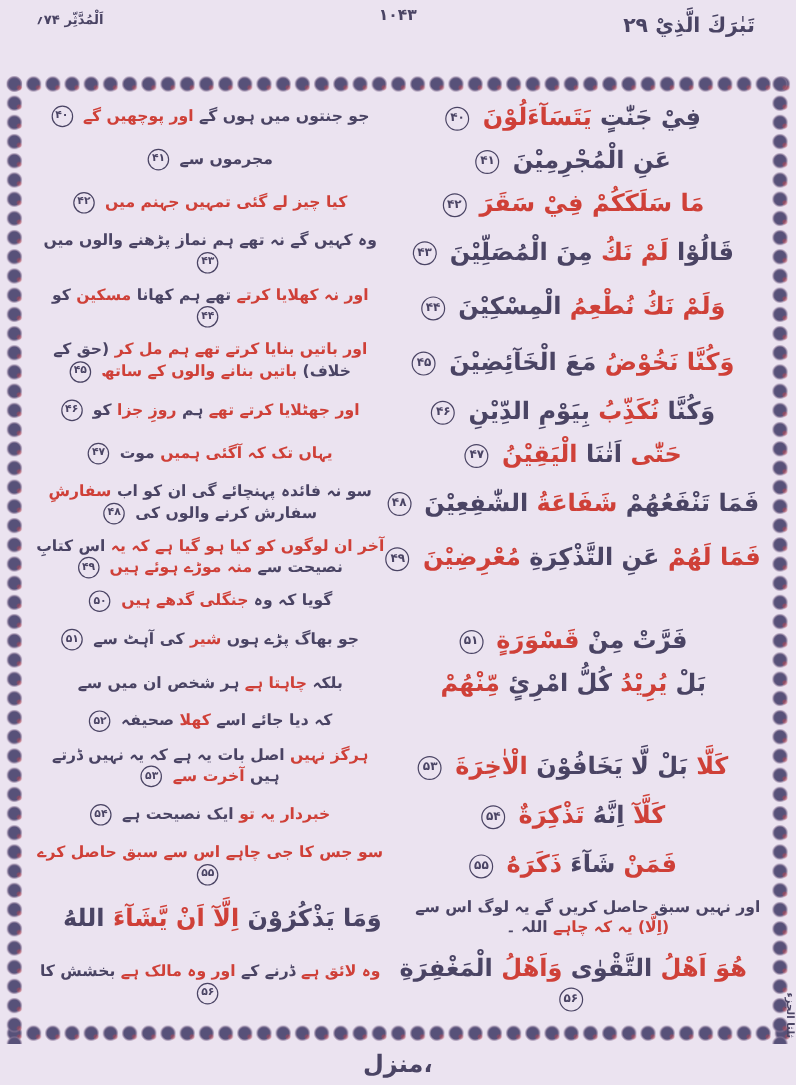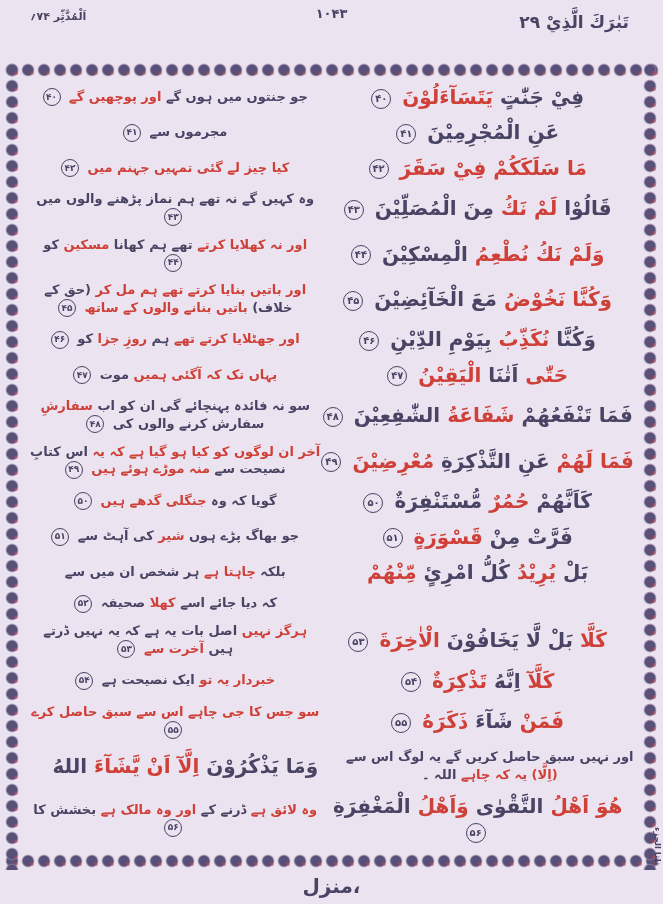--- a/index.html
+++ b/index.html
@@ -104,21 +104,20 @@
     <div class="vrow">
       <div class="cell urdu-cell" dir="rtl"><span class="c-dark">سو نہ فائدہ پہنچائے گی ان کو اب</span> <span class="c-red">سفارشِ</span> <span class="c-dark">سفارش کرنے والوں کی</span> <span class="vnum">۴۸</span></div>
       <div class="cell arabic-cell" dir="rtl"><span class="c-dark">فَمَا تَنْفَعُهُمْ</span> <span class="c-red">شَفَاعَةُ</span> <span class="c-dark">الشّٰفِعِيْنَ</span> <span class="vnum">۴۸</span></div>
     </div>
     <div class="vrow">
       <div class="cell urdu-cell" dir="rtl"><span class="c-red">آخر ان لوگوں کو کیا ہو گیا ہے کہ یہ</span> <span class="c-dark">اس کتابِ نصیحت سے</span> <span class="c-red">منہ موڑے ہوئے ہیں</span> <span class="vnum">۴۹</span></div>
       <div class="cell arabic-cell" dir="rtl"><span class="c-red">فَمَا لَهُمْ</span> <span class="c-dark">عَنِ التَّذْكِرَةِ</span> <span class="c-red">مُعْرِضِيْنَ</span> <span class="vnum">۴۹</span></div>
     </div>
     <div class="vrow">
       <div class="cell urdu-cell" dir="rtl"><span class="c-dark">گویا کہ وہ</span> <span class="c-red">جنگلی گدھے ہیں</span> <span class="vnum">۵۰</span></div>
-      <div class="cell arabic-cell" dir="rtl"><span class="c-dark">كَاَنَّهُمْ</span> <span class="c-red">حُمُرٌ</span> <span class="c-dark">مُّسْتَنْفِرَةٌ</span> <span class="vnum">۵۰</span></div>
     </div>
     <div class="vrow">
       <div class="cell urdu-cell" dir="rtl"><span class="c-dark">جو بھاگ پڑے ہوں</span> <span class="c-red">شیر</span> <span class="c-dark">کی آہٹ سے</span> <span class="vnum">۵۱</span></div>
       <div class="cell arabic-cell" dir="rtl"><span class="c-dark">فَرَّتْ مِنْ</span> <span class="c-red">قَسْوَرَةٍ</span> <span class="vnum">۵۱</span></div>
     </div>
     <div class="vrow">
       <div class="cell urdu-cell" dir="rtl"><span class="c-dark">بلکہ</span> <span class="c-red">چاہتا ہے</span> <span class="c-dark">ہر شخص ان میں سے</span> </div>
       <div class="cell arabic-cell" dir="rtl"><span class="c-dark">بَلْ</span> <span class="c-red">يُرِيْدُ</span> <span class="c-dark">كُلُّ امْرِئٍ</span> <span class="c-red">مِّنْهُمْ</span> </div>
     </div>
     <div class="vrow">

